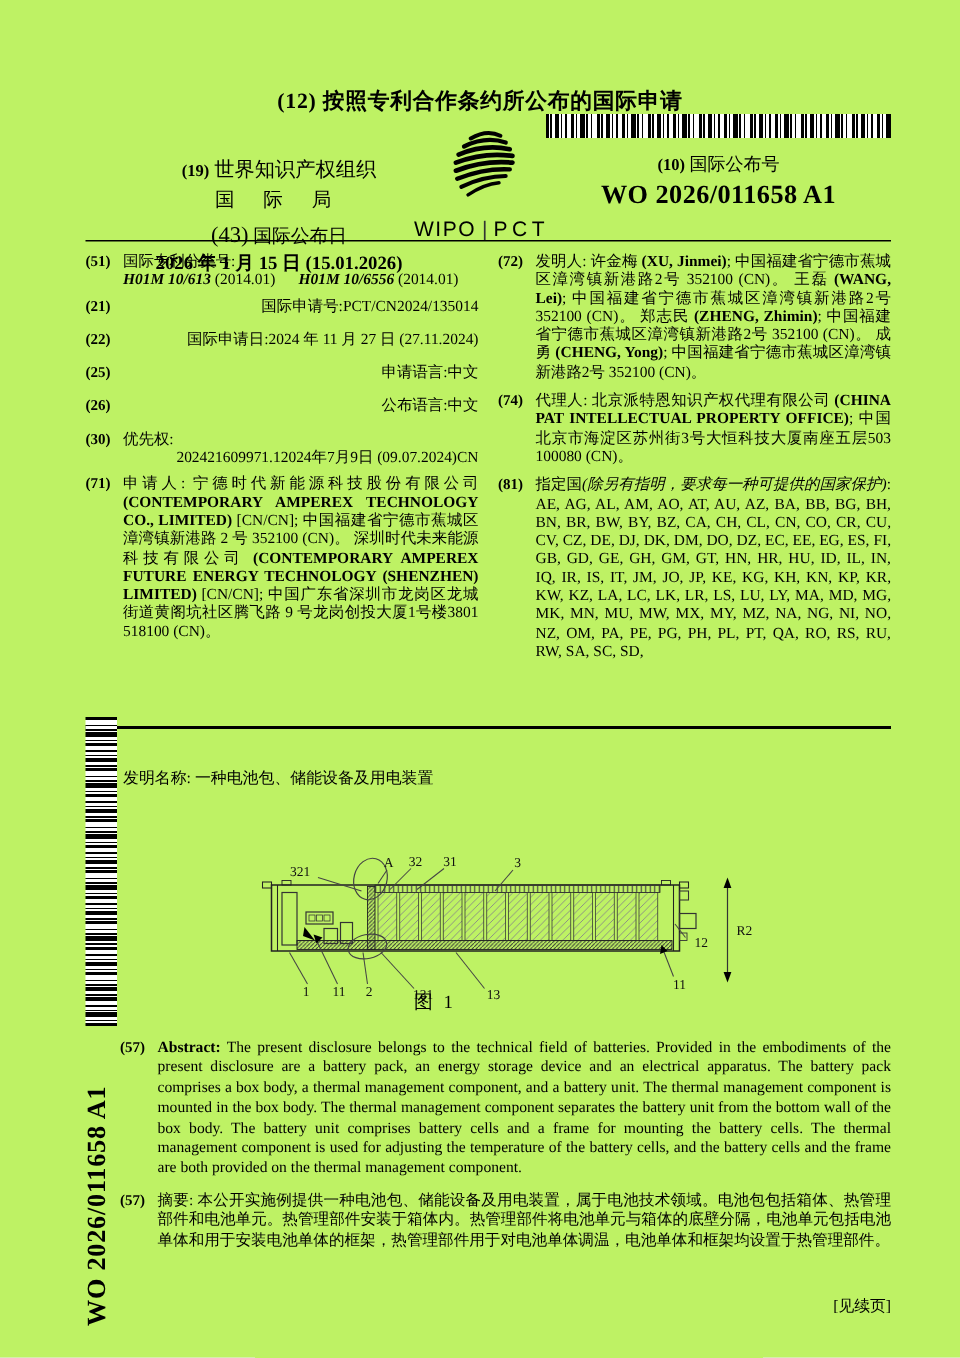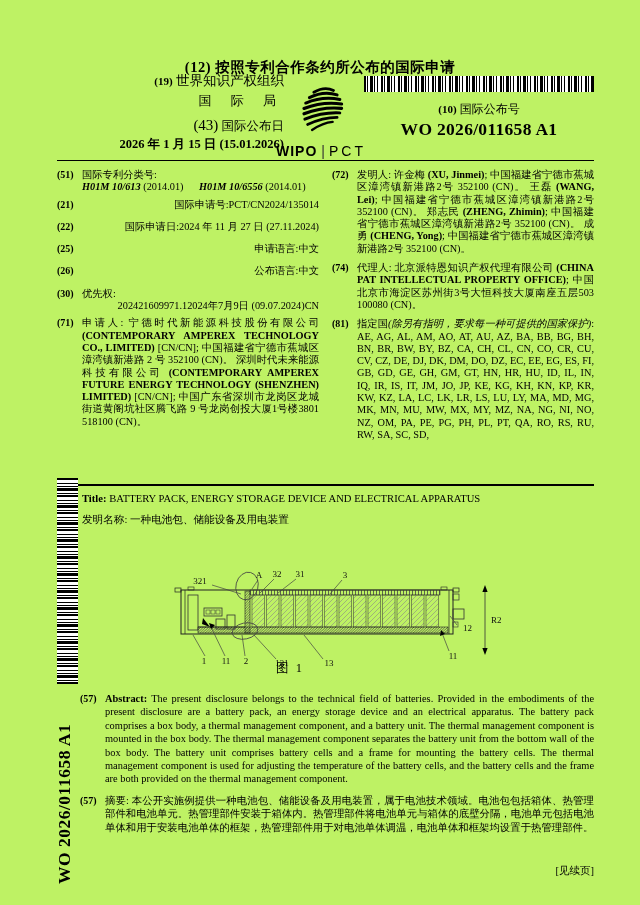--- a/index.html
+++ b/index.html
@@ -6,32 +6,32 @@
   .page{position:relative;width:640px;height:905px;background:#bef264;color:#000;
         font-family:"Liberation Serif","DejaVu Serif",serif;overflow:hidden;}
   .b{font-weight:bold;}
   .i{font-style:italic;}
   .bi{font-weight:bold;font-style:italic;}
 
   .doc-type{position:absolute;top:58px;left:0;width:100%;text-align:center;
             font-weight:bold;font-size:14.5px;letter-spacing:.5px;}
 
   
-  .org-block{position:absolute;left:88px;top:72px;width:196px;text-align:right;font-size:13px;}
+  .org-block{position:absolute;left:88px;top:104px;width:196px;text-align:center;font-size:13px;}
   .org-line1{font-size:13.5px;}
   .org-line1 .num{font-weight:bold;font-size:11px;}
   .org-line2{letter-spacing:8px;margin-top:2px;font-size:13px;}
   .pub-date-label{margin-top:7px;font-size:12.5px;}
   .pub-date-label .num{font-weight:normal;font-size:15px;}
   .pub-date-value{font-weight:bold;font-size:12.5px;margin-top:1px;}
 
   .logo-block{position:absolute;left:278px;top:86px;width:86px;text-align:center;}
   .logo-text{font-family:"Liberation Sans","DejaVu Sans",sans-serif;font-size:14px;margin-top:1px;
              display:flex;align-items:center;justify-content:center;gap:4px;}
-  .logo-text .wipo{font-weight:bold;letter-spacing:1px;}
+  .logo-text .wipo{font-weight:normal;letter-spacing:1px;}
   .logo-text .bar{font-weight:300;color:#333;}
   .logo-text .pct{letter-spacing:3px;}
 
   .pubno-block{position:absolute;left:363px;top:76px;width:232px;}
   .barcode-h{width:230px;height:16px;margin:0 auto;
     background-image:repeating-linear-gradient(90deg,#000 0,#000 2px,#fff 2px,#fff 3px,#000 3px,#000 4px,#fff 4px,#fff 6px,#000 6px,#000 9px,#fff 9px,#fff 10px,#000 10px,#000 11px,#fff 11px,#fff 13px,#000 13px,#000 14px,#fff 14px,#fff 17px);}
   .pubno-label{text-align:center;font-size:12px;margin-top:9px;}
   .pubno-label .num{font-weight:bold;font-size:11px;}
   .pubno-value{text-align:center;font-weight:bold;font-size:17.5px;margin-top:1px;letter-spacing:.3px;}
 
@@ -205,24 +205,20 @@
       <div class="field">
         <span class="fnum">(81)</span>
         <div class="fbody"><span>指定国</span><span class="i">(除另有指明，要求每一种可提供的国家保护)</span><span>: AE, AG, AL, AM, AO, AT, AU, AZ, BA, BB, BG, BH, BN, BR, BW, BY, BZ, CA, CH, CL, CN, CO, CR, CU, CV, CZ, DE, DJ, DK, DM, DO, DZ, EC, EE, EG, ES, FI, GB, GD, GE, GH, GM, GT, HN, HR, HU, ID, IL, IN, IQ, IR, IS, IT, JM, JO, JP, KE, KG, KH, KN, KP, KR, KW, KZ, LA, LC, LK, LR, LS, LU, LY, MA, MD, MG, MK, MN, MU, MW, MX, MY, MZ, NA, NG, NI, NO, NZ, OM, PA, PE, PG, PH, PL, PT, QA, RO, RS, RU, RW, SA, SC, SD,</span></div>
       </div>
 
     </div>
   </div>
 
   <div class="rule2"></div>
 
-  <div class="title-row title-en">
-    <span class="fnum">(54)</span>
-    <div class="fbody"><span class="b">Title:</span><span> BATTERY PACK, ENERGY STORAGE DEVICE AND ELECTRICAL APPARATUS</span></div>
-  </div>
   <div class="title-row title-zh">
     <span class="fnum">(54)</span>
     <div class="fbody"><span>发明名称: 一种电池包、储能设备及用电装置</span></div>
   </div>
 
   <div class="figure-wrap">
     <svg viewBox="0 0 400 112" width="400" height="112">
       <defs>
         <pattern id="ph" width="5" height="5" patternUnits="userSpaceOnUse">
           <path d="M0,5 L5,0" stroke="#888" stroke-width="0.6"></path>

